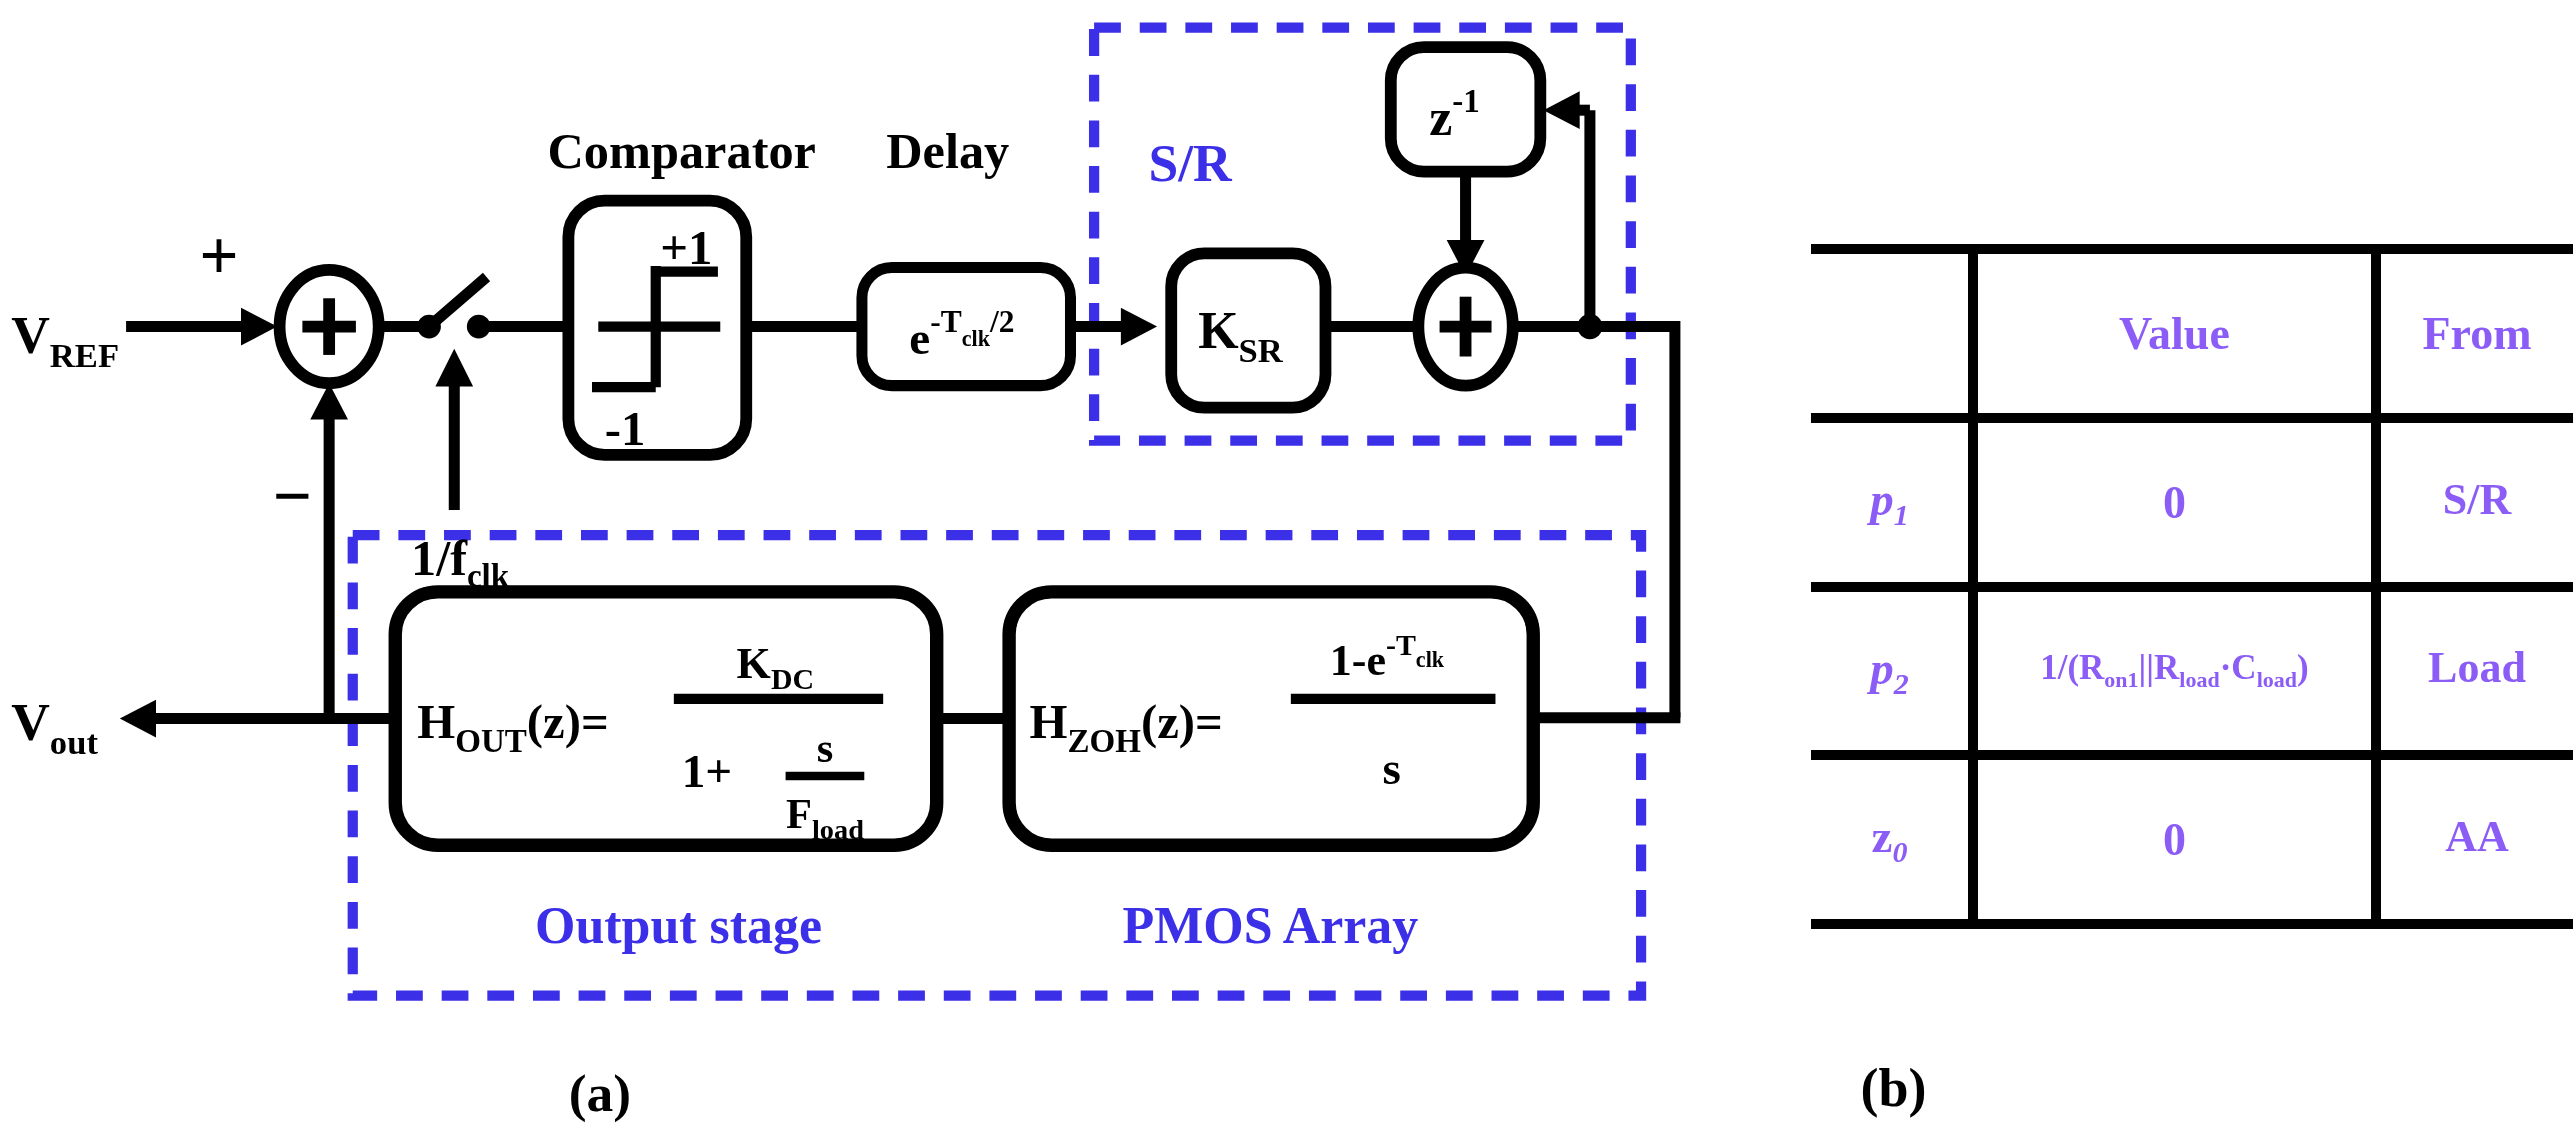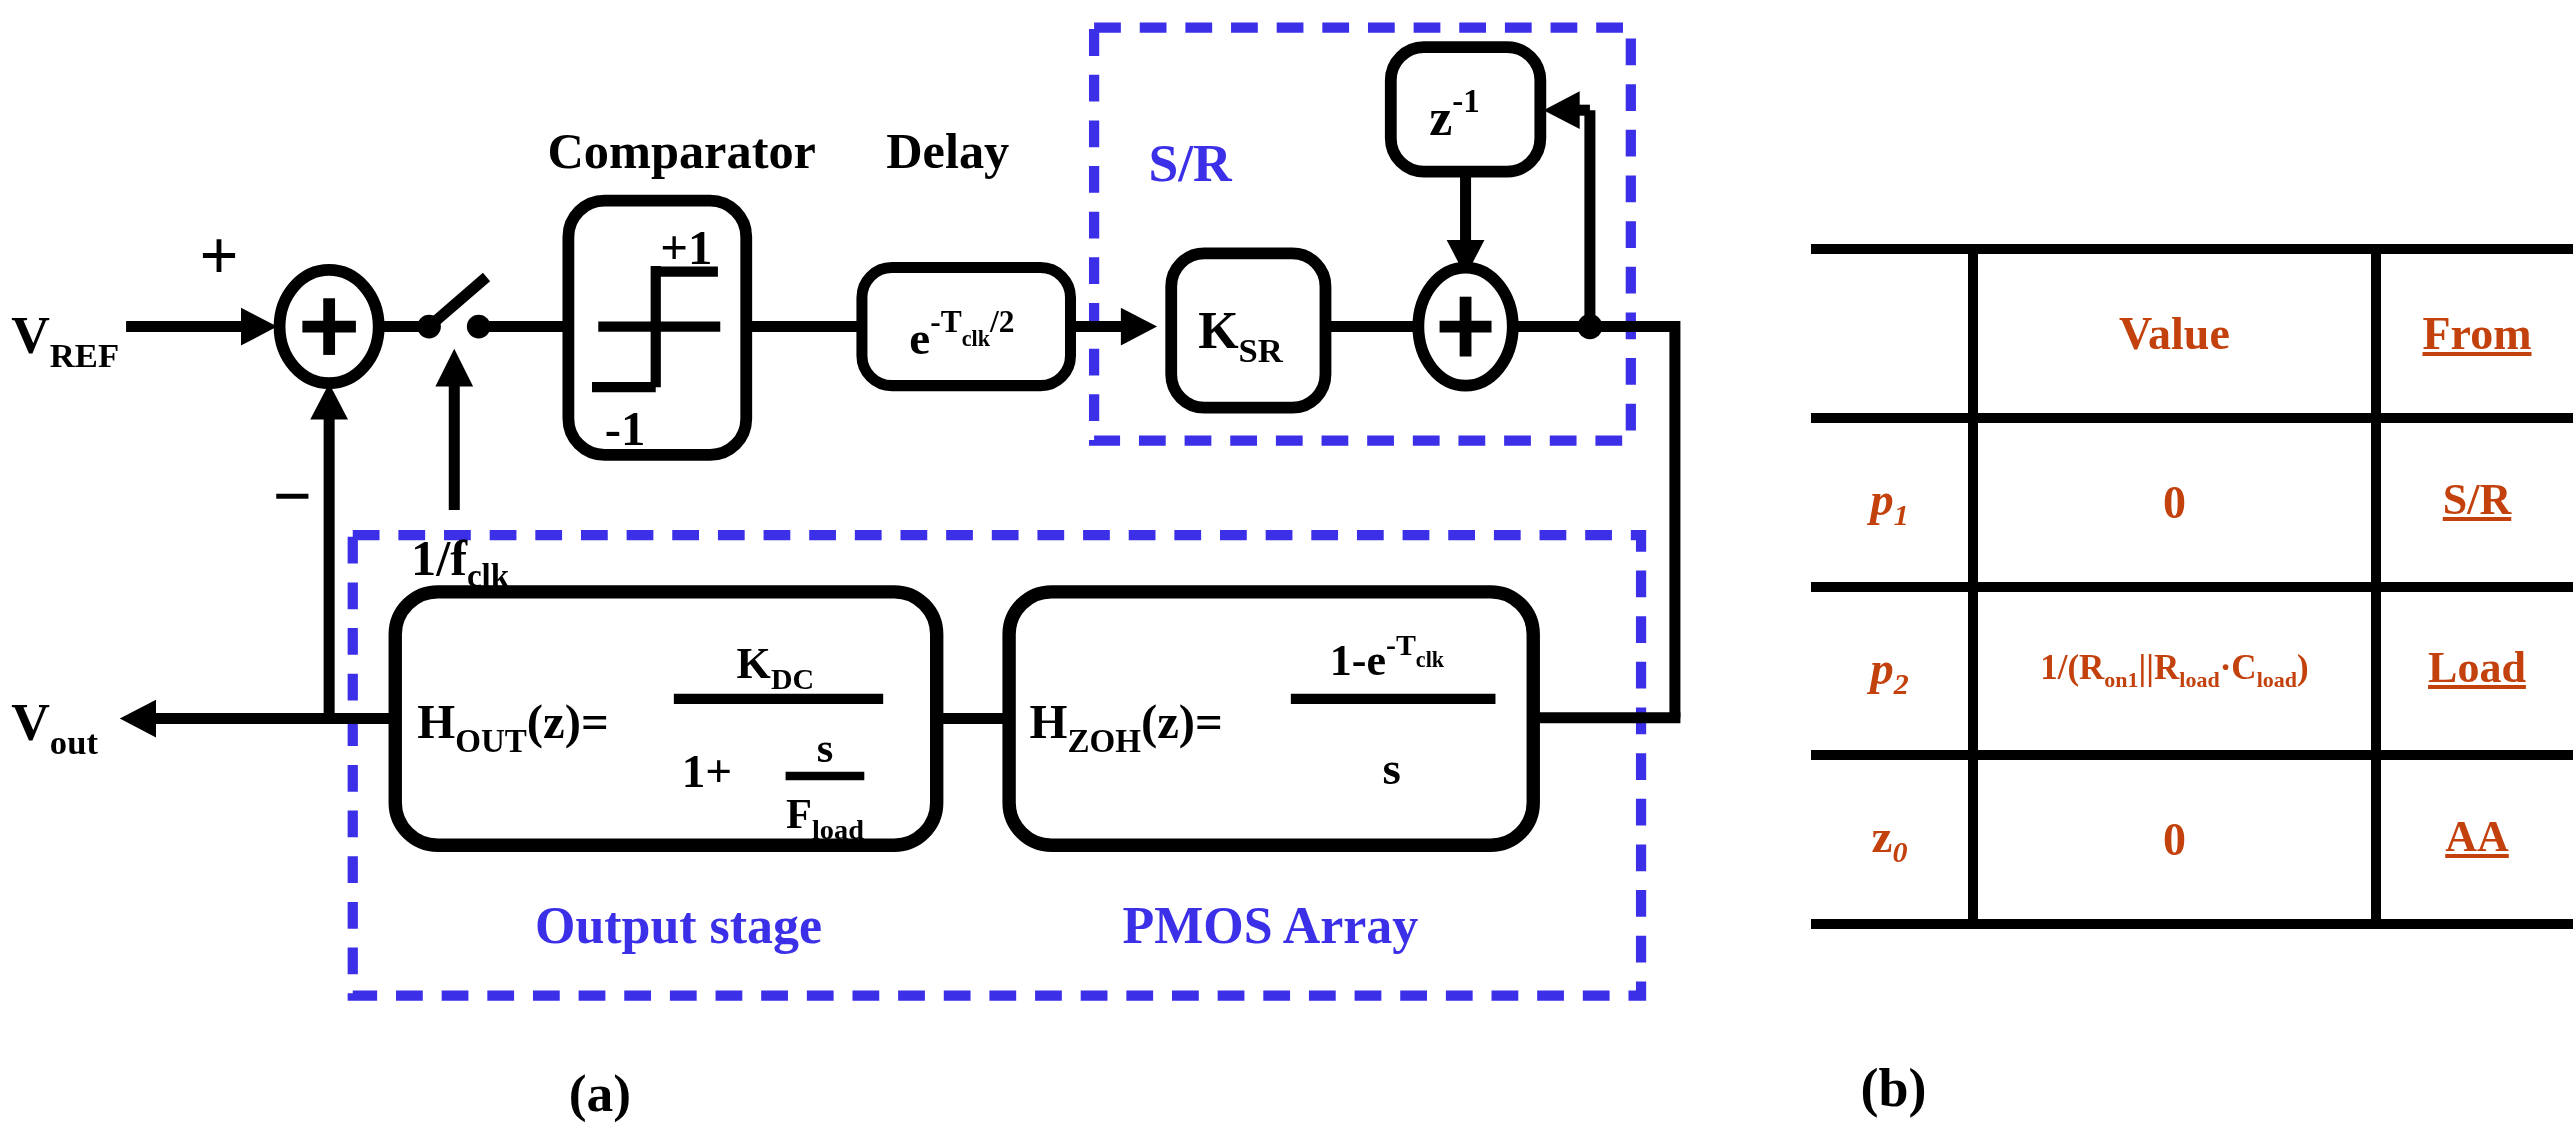--- a/index.html
+++ b/index.html
@@ -8,25 +8,25 @@
   svg text{font-family:"Liberation Serif", serif;font-weight:700;fill:#000000;}
   .blue-text{fill:#3B2FE8;}
   .f88{font-size:88px;} .f68{font-size:68px;} .f66{font-size:66px;} .f64{font-size:64px;}
   .f62{font-size:62px;} .f60{font-size:60px;} .f56{font-size:56px;} .f54{font-size:54px;}
   .f44{font-size:44px;} .f42{font-size:42px;} .f40{font-size:40px;} .f38{font-size:38px;}
   .f36{font-size:36px;} .f28{font-size:28px;}
   
   .param-table-wrap{position:absolute;left:1811px;top:244px;width:762px;height:685px;}
   table.params{border-collapse:collapse;width:100%;height:100%;table-layout:fixed;}
   table.params td,table.params th{border:0;text-align:center;vertical-align:middle;
-      padding:0 4.7px;color:#c2410c;}
+      padding:0 4.7px;color:#8b5cf6;}
   table.params tr{height:114px;}
   table.params .c1{width:20.7%;}
   table.params .c2{width:53.7%;border-left:10.2px solid #000;border-right:10.2px solid #000;}
-  table.params .c3{width:25.6%;text-decoration:underline;}
+  table.params .c3{width:25.6%;}
   table.params tr td,table.params tr th{border-top:10.2px solid #000;}
   table.params tr:last-child td{border-bottom:10.2px solid #000;}
   .hdr{font-size:46px;font-weight:700;}
   .param-name{font-size:47px;font-weight:700;font-style:italic;}
   .param-name sub{font-size:30px;font-style:italic;}
   .param-name .upright{font-style:normal;}
   .val-zero{font-size:46px;font-weight:700;}
   .val-formula{font-size:35px;font-weight:700;white-space:nowrap;}
   .val-formula sub{font-size:22px;}
   .from-cell{font-size:44px;font-weight:700;white-space:nowrap;}

